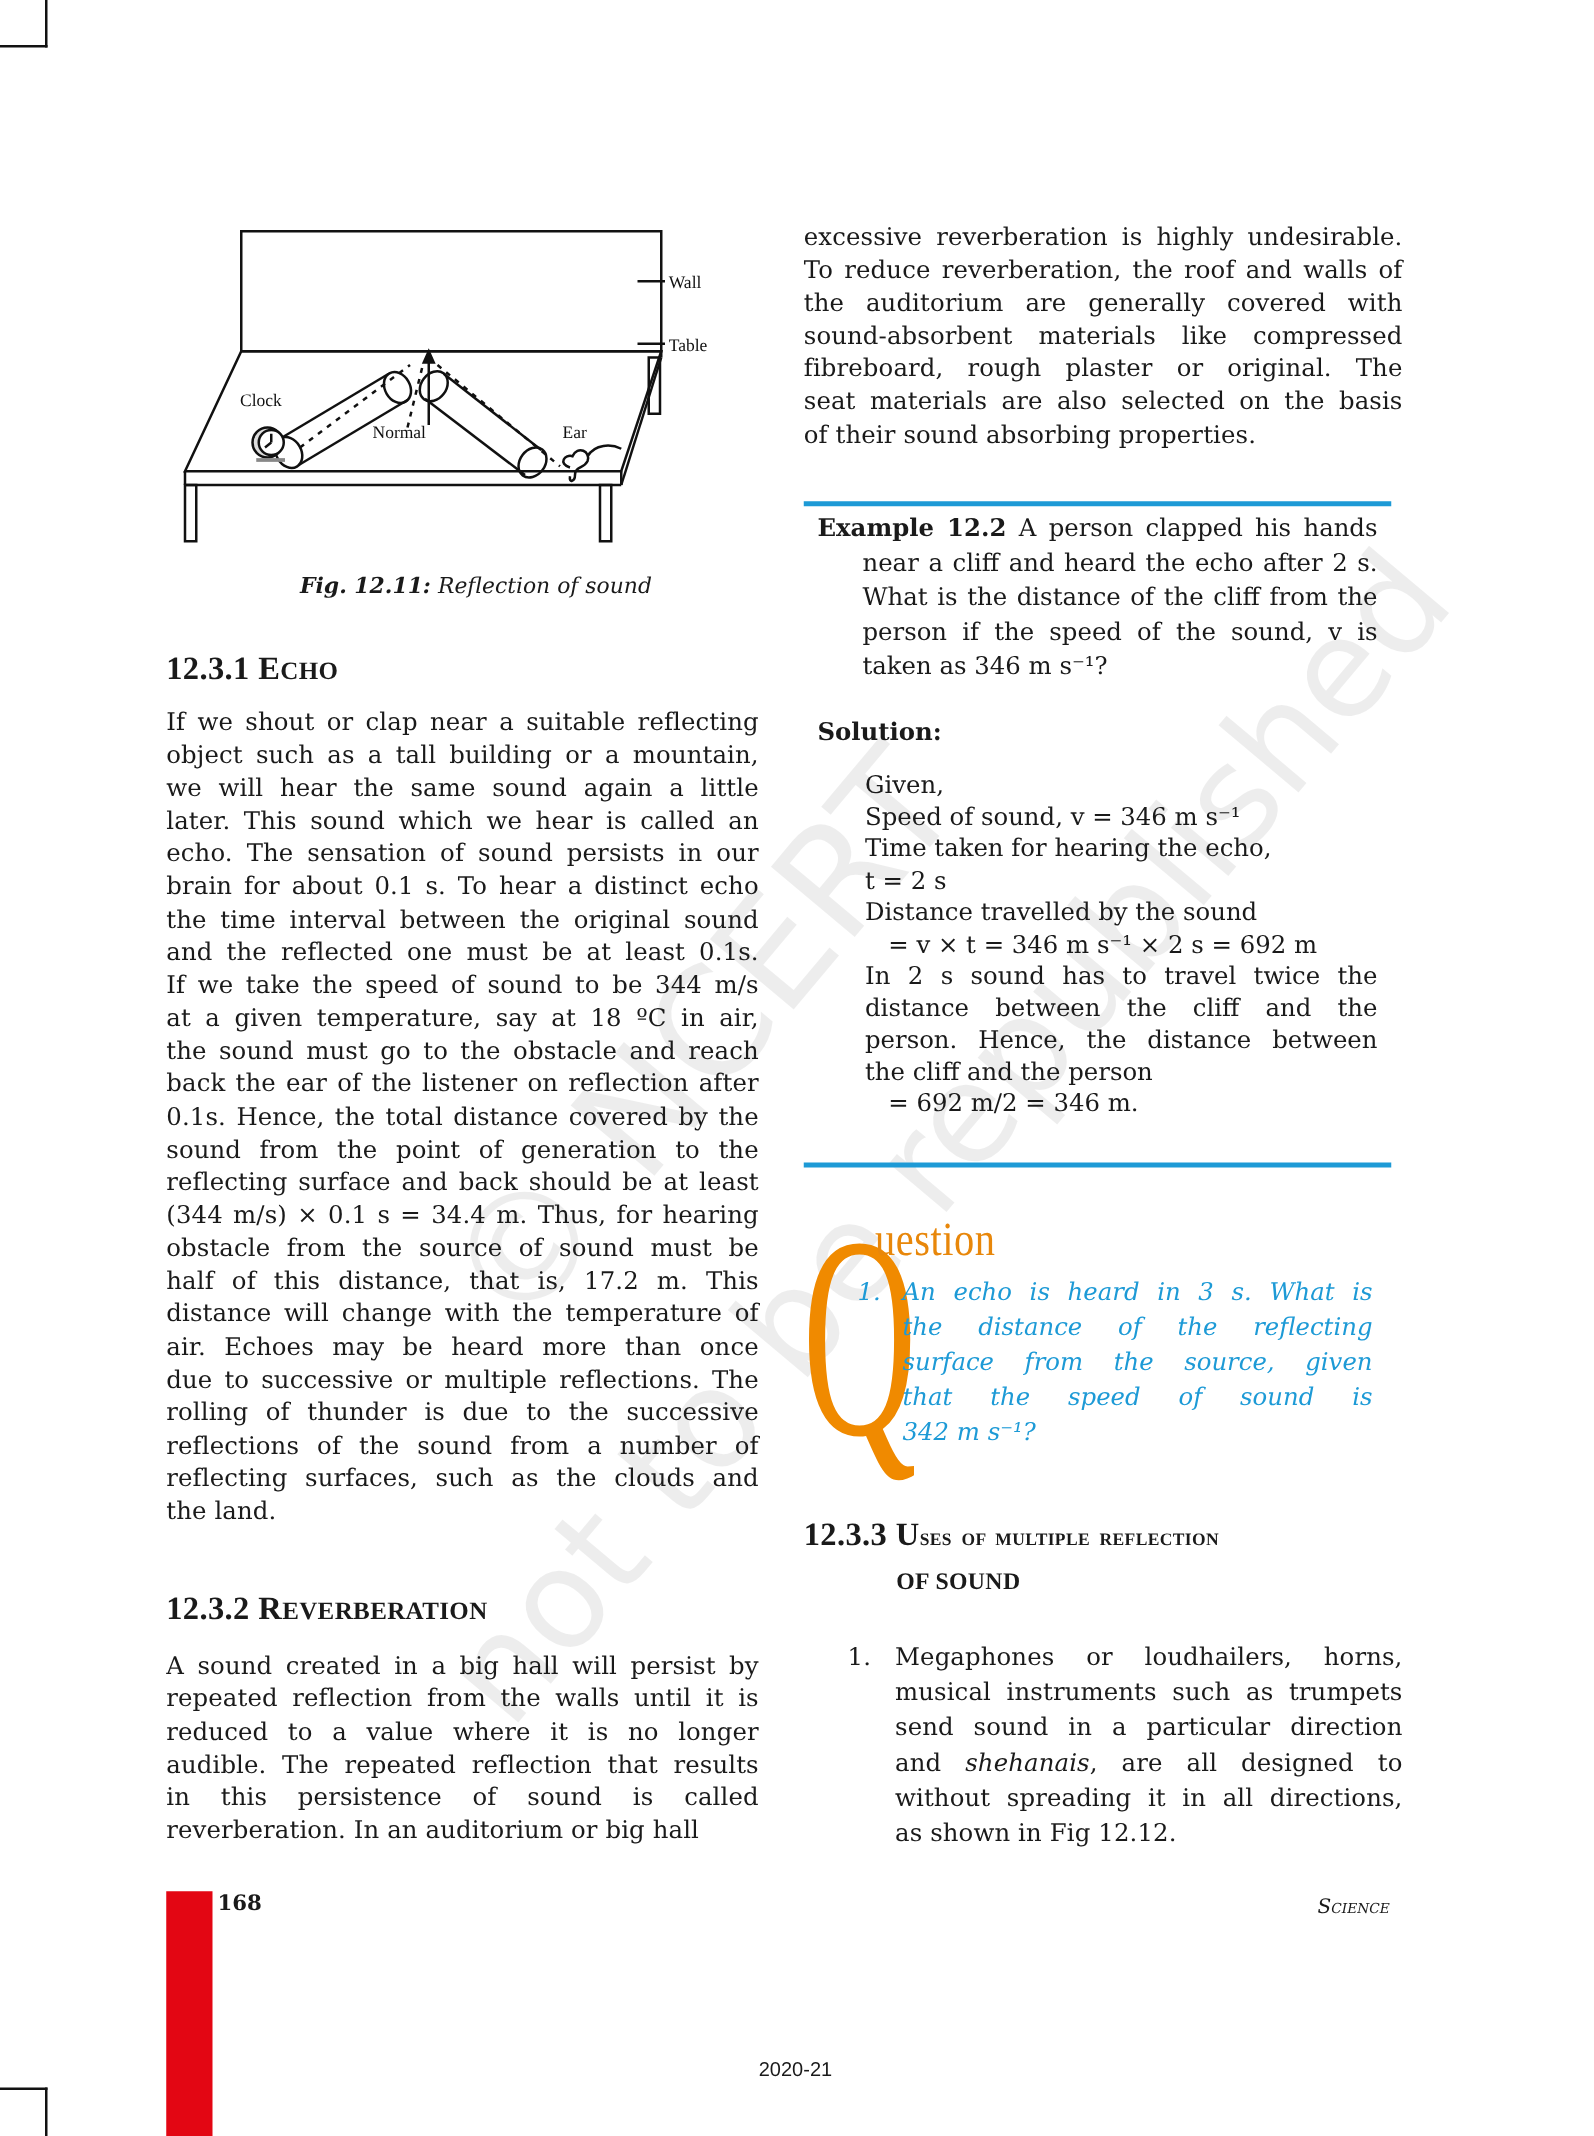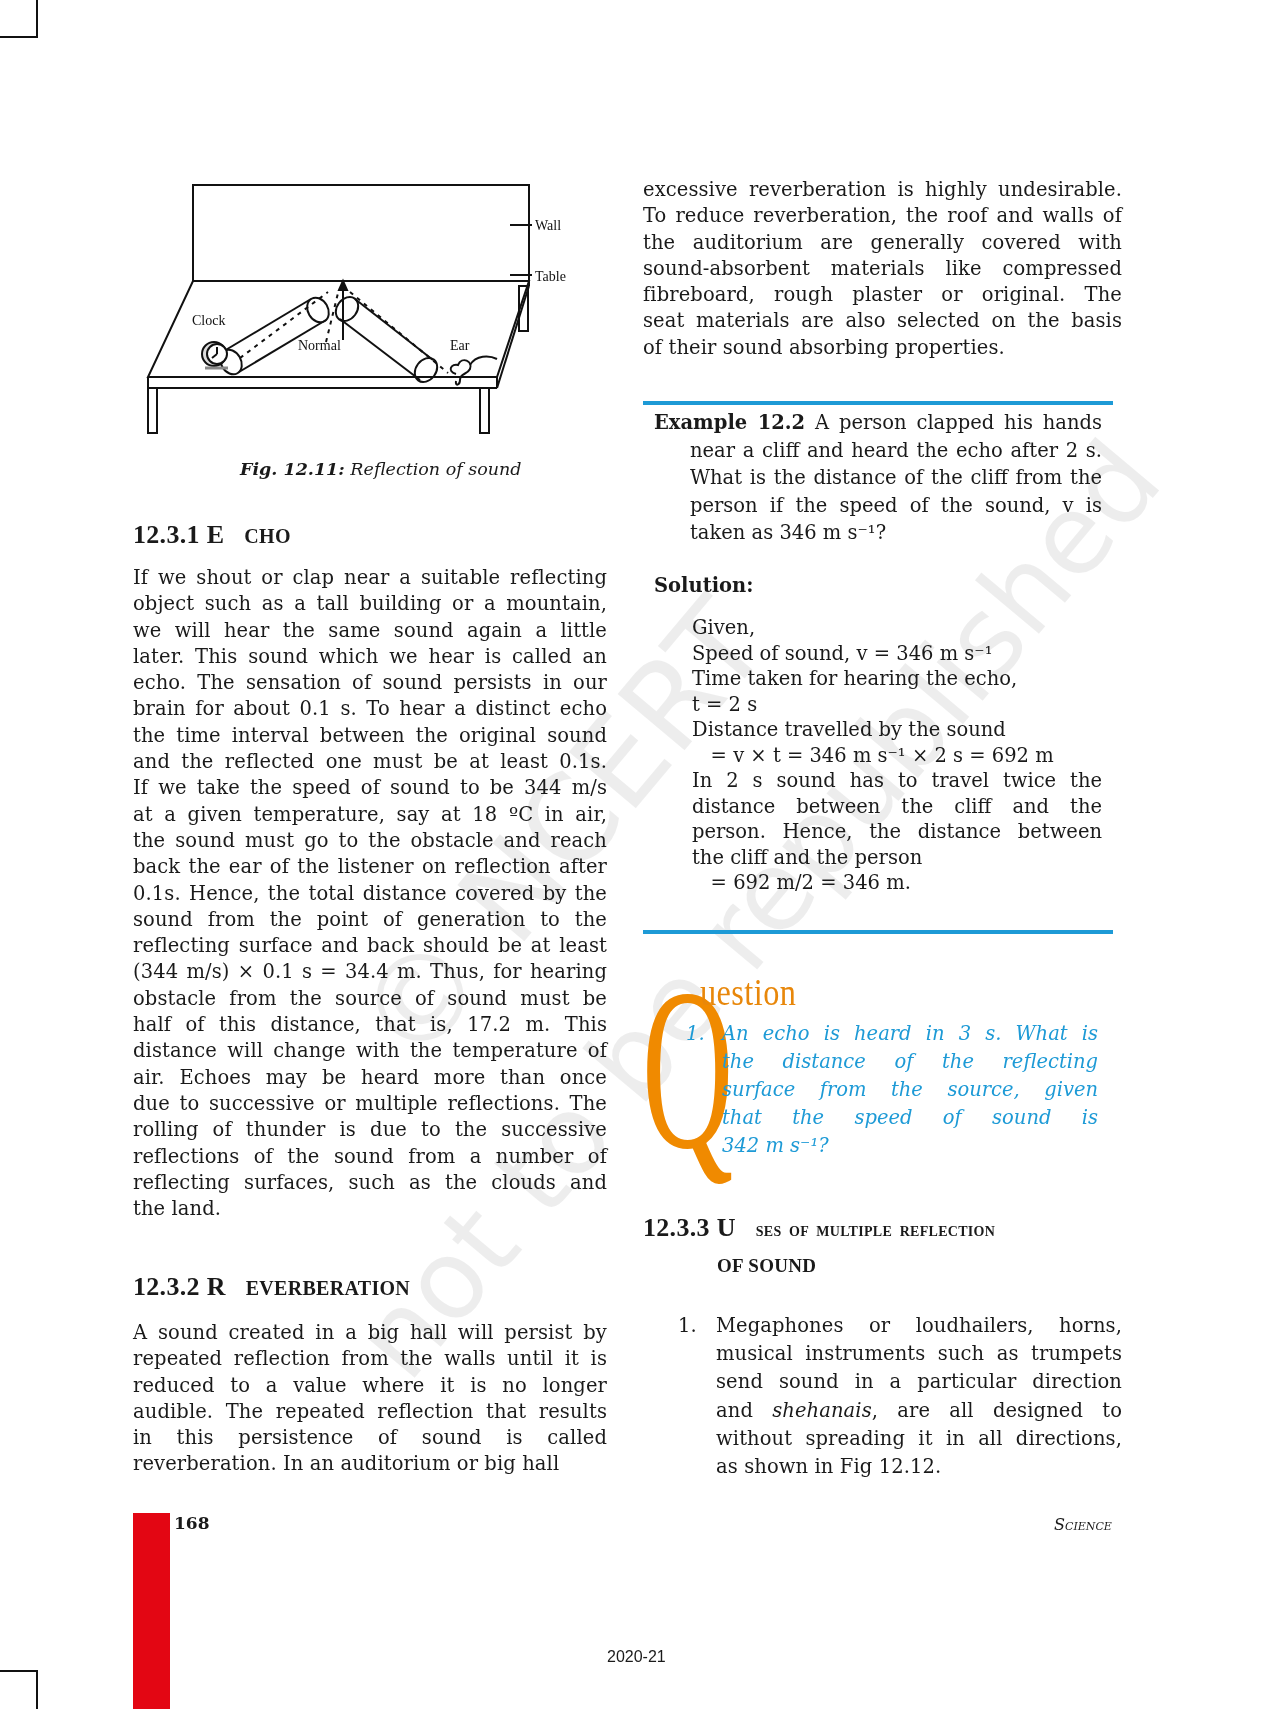--- a/index.html
+++ b/index.html
@@ -13,21 +13,21 @@
   .col-text {
     font-size: 19.5px; line-height: 26.3px; text-align: justify;
     letter-spacing: 0.1px;
   }
   .line { display: block; text-align: justify; text-align-last: justify; white-space: nowrap; }
   .line.last { text-align-last: left; }
   .heading {
     font-family: "Liberation Serif", "DejaVu Serif", serif;
     font-size: 26px; font-weight: bold; color: #1a1a1a; letter-spacing: 0.3px;
   }
-  .heading .sc { font-variant: small-caps; margin-left: 20px; }
+  .heading .sc { font-variant: small-caps; }
   .caption { font-size: 17.5px; }
   .caption b { font-style: italic; }
   .caption i { font-style: italic; }
   .blue-rule { position: absolute; height: 4px; background: #1d9ad6; }
   .example { font-size: 19.5px; line-height: 27.5px; }
   .solution-body { font-size: 19.5px; line-height: 25.5px; }
   .q-letter {
     position: absolute; color: #f08a00;
     font-family: "Liberation Serif", "DejaVu Serif", serif;
     font-size: 230px; line-height: 1; transform: scaleX(0.55); transform-origin: left top;

